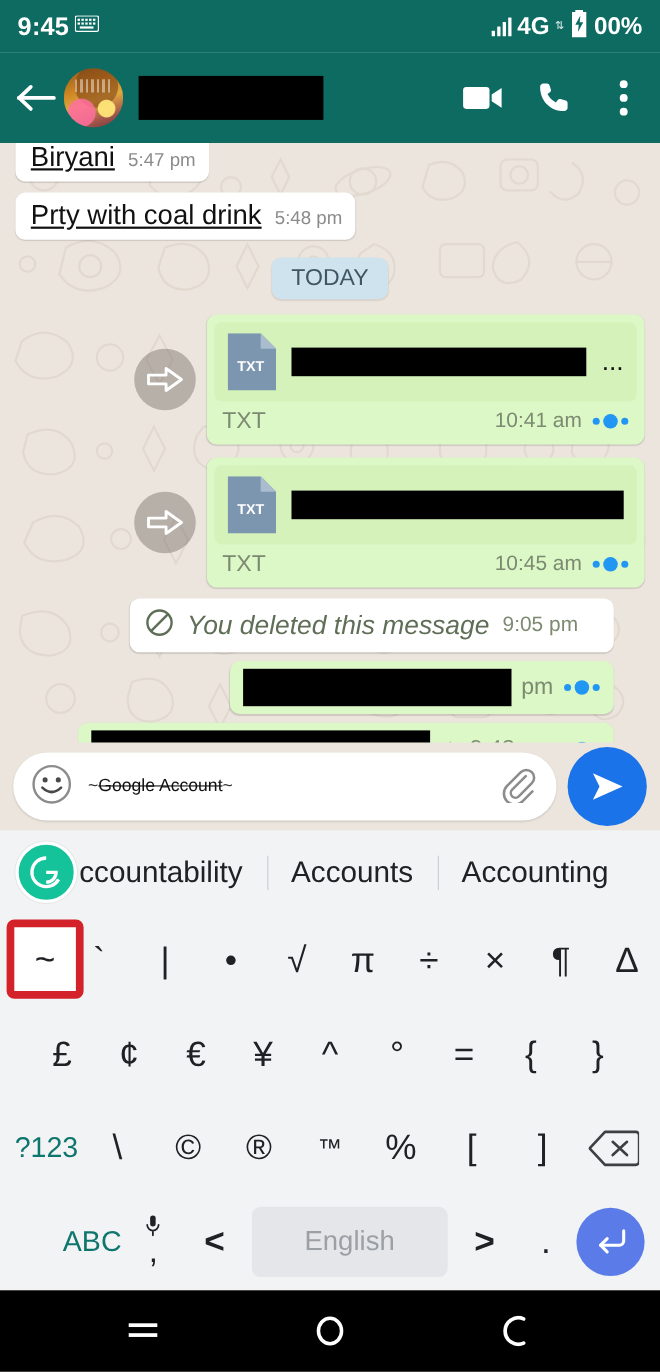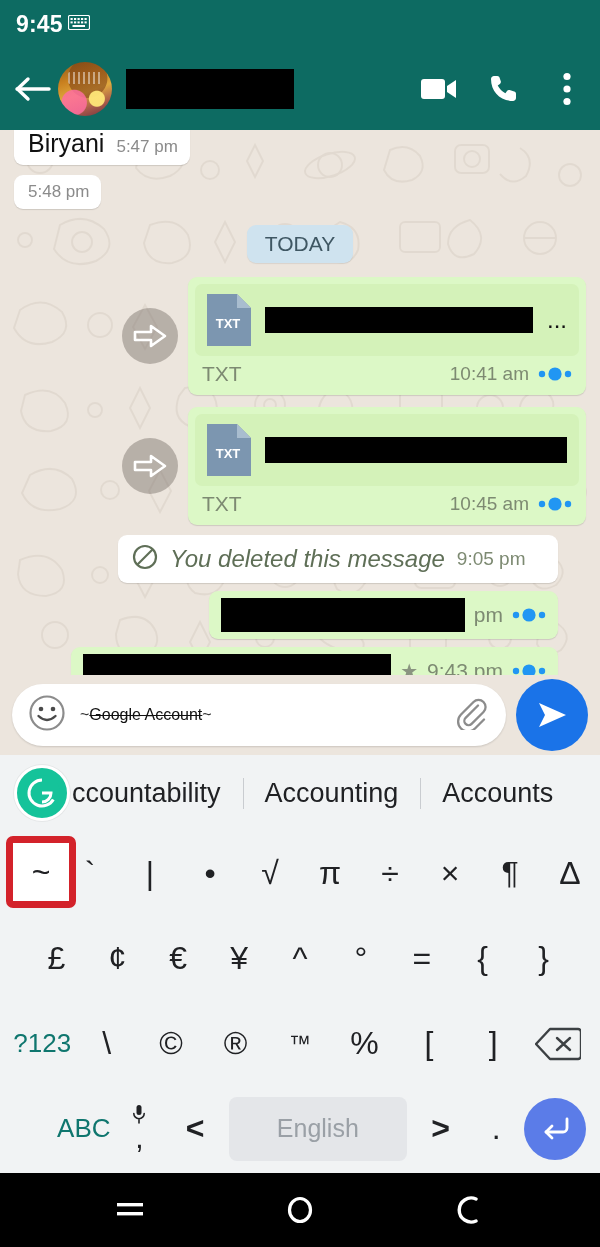--- a/index.html
+++ b/index.html
@@ -71,21 +71,21 @@
   }
   .doodles { position: absolute; inset: 0; opacity: .5; }
   .chat-inner { position: relative; padding: 0 14px; }
 
   .bubble-in {
     background: #fff; border-radius: 9px;
     padding: 7px 12px 7px 14px;
     display: inline-flex; align-items: baseline; gap: 12px;
     box-shadow: 0 1px 1px rgba(0,0,0,.13);
   }
-  .bubble-in .txt { font-size: 25px; color: #111; }
+  .bubble-in .txt { font-size: 25px; color: #111; text-decoration: underline; }
   .bubble-in .tm { font-size: 17px; color: #8b8b8b; }
 
   .row { display: flex; }
   .row.left { justify-content: flex-start; }
   .row.right { justify-content: flex-end; }
 
   .divider-row { display: flex; justify-content: center; margin: 16px 0 14px; padding-right: 0; }
   .today-chip {
     background: #cfe3ef; color: #3f5763;
     border-radius: 9px; padding: 7px 18px; font-size: 21px;
@@ -259,20 +259,37 @@
             <rect x="16.5" y="3" width="2.2" height="2"></rect>
             <rect x="2.5" y="6.4" width="2.2" height="2"></rect>
               <rect x="6" y="6.4" width="2.2" height="2"></rect>
             <rect x="9.5" y="6.4" width="2.2" height="2"></rect>
               <rect x="13" y="6.4" width="2.2" height="2"></rect>
             <rect x="16.5" y="6.4" width="2.2" height="2"></rect>
             <rect x="4.5" y="10" width="12.5" height="2"></rect>
           </g>
         </svg>
       </span>
+    </div>
+    <div class="sb-right">
+      <span class="sig-bars">
+          <i></i>
+          <i></i>
+          <i></i>
+          <i></i>
+        </span>
+      <span class="sb-net">4G</span>
+      <span class="net-arrows">⇅</span>
+      <span>
+        <svg width="17" height="25" viewBox="0 0 17 25">
+          <path d="M5 0h7v2h3v23H2V2h3z" fill="#fff"></path>
+          <path d="M9.6 5L5 13.6h3.1L7.4 20l4.8-8.8H9z" fill="#0d6b62"></path>
+        </svg>
+      </span>
+      <span class="sb-batt-pct">00%</span>
     </div>
   </div>
 
   <div class="appbar">
     <div class="back-arrow">
       <svg width="40" height="30" viewBox="0 0 40 30">
         <path d="M4 15h32" stroke="#fff" stroke-width="3.4" stroke-linecap="round" fill="none"></path>
         <path d="M15 5L4.5 15 15 25" stroke="#fff" stroke-width="3.4" stroke-linecap="round" stroke-linejoin="round" fill="none"></path>
       </svg>
     </div>
@@ -382,20 +399,21 @@
 
       <div class="row left" style="margin-top:-8px;">
         <div class="bubble-in">
           <span class="txt">Biryani</span>
           <span class="tm">5:47 pm</span>
         </div>
       </div>
 
       <div class="row left" style="margin-top:10px;">
         <div class="bubble-in">
+          <span class="txt">Prty with coal drink</span>
           <span class="tm">5:48 pm</span>
         </div>
       </div>
 
       <div class="divider-row">
         <div class="today-chip">TODAY</div>
       </div>
 
       <div class="out-wrap" style="margin-bottom:12px;">
         <div class="fwd-btn">
@@ -534,22 +552,22 @@
     <div class="suggest-bar">
       <div class="gram-icon">
         <svg width="40" height="40" viewBox="0 0 40 40">
           <circle cx="20" cy="20" r="18" fill="#15c39a"></circle>
           <path d="M20 7a13 13 0 1 0 11.3 19.4" fill="none" stroke="#fff" stroke-width="3"></path>
           <path d="M20 20h9a9 9 0 0 1-9 9" fill="none" stroke="#fff" stroke-width="3"></path>
         </svg>
       </div>
       <div class="suggestions">
         <span class="sugg first">ccountability</span>
+        <span class="sugg">Accounts</span>
         <span class="sugg">Accounting</span>
-        <span class="sugg">Accounts</span>
       </div>
     </div>
 
     <div class="kb-rows">
 
       <div class="kb-row">
         <div class="key">
           <span class="highlight-box">~</span>
         </div>
         <div class="key">`</div>

